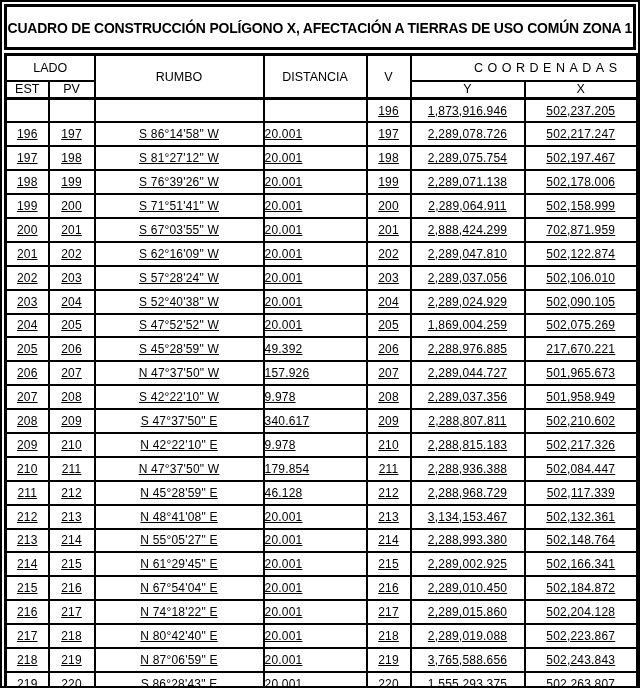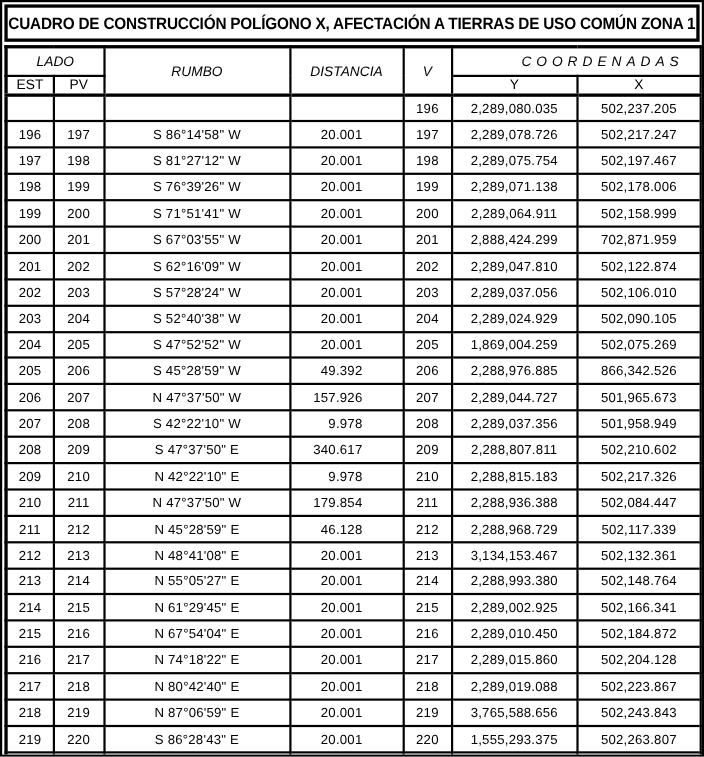--- a/index.html
+++ b/index.html
@@ -10,21 +10,21 @@
     color: #000;
   }
   .page {
     width: 640px; height: 688px;
     background: #fff;
     border: 2px solid #000;
     padding: 2px;
     overflow: hidden;
   }
   .title-box {
-    height: 34px;
+    height: 46px;
     border: 3px solid #000;
     display: flex; align-items: center; justify-content: center;
     margin-bottom: 3px;
     overflow: hidden;
   }
   .title-text {
     font-weight: bold;
     font-size: 15px;
     letter-spacing: -0.2px;
     white-space: nowrap;
@@ -40,28 +40,28 @@
   .cuadro th, .cuadro td {
     border: 2px solid #000;
     padding: 0;
     font-weight: normal;
     text-align: center;
     vertical-align: middle;
     overflow: hidden;
     white-space: nowrap;
   }
   thead th { font-size: 12.5px; }
-  thead tr.hr1 { height: 26px; font-style: italic; }
+  thead tr.hr1 { height: 26px; }
   thead tr.hr2 { height: 18px; }
   th.coord-head { letter-spacing: 4.5px; padding-left: 48px; }
   
   tbody tr:first-child td { border-top: 3px solid #000; }
-  tbody tr { height: 23.9px; }
+  tbody tr { height: 23.9px; text-decoration: underline; }
   tbody td { font-size: 12px; letter-spacing: 0.2px; }
-  td.dist { text-align: right; padding-right: 36px; }
+  td.dist { text-align: left; padding-right: 16px; }
   tr.partial { height: 20px; }
 </style>
 </head>
 <body>
 
 <div class="page">
 
   <div class="title-box">
     <span class="title-text">CUADRO DE CONSTRUCCIÓN POLÍGONO X, AFECTACIÓN A TIERRAS DE USO COMÚN ZONA 1</span>
   </div>
@@ -91,21 +91,21 @@
         <th>X</th>
       </tr>
     </thead>
     <tbody>
         <tr>
       <td></td>
       <td></td>
       <td></td>
       <td class="dist"></td>
       <td>196</td>
-      <td>2,289,080.035</td>
+      <td>1,873,916.946</td>
       <td>502,237.205</td>
     </tr>
         <tr>
       <td>196</td>
       <td>197</td>
       <td>S 86°14'58" W</td>
       <td class="dist">20.001</td>
       <td>197</td>
       <td>2,289,078.726</td>
       <td>502,217.247</td>
@@ -182,21 +182,21 @@
       <td>1,869,004.259</td>
       <td>502,075.269</td>
     </tr>
         <tr>
       <td>205</td>
       <td>206</td>
       <td>S 45°28'59" W</td>
       <td class="dist">49.392</td>
       <td>206</td>
       <td>2,288,976.885</td>
-      <td>866,342.526</td>
+      <td>217,670.221</td>
     </tr>
         <tr>
       <td>206</td>
       <td>207</td>
       <td>N 47°37'50" W</td>
       <td class="dist">157.926</td>
       <td>207</td>
       <td>2,289,044.727</td>
       <td>501,965.673</td>
     </tr>

